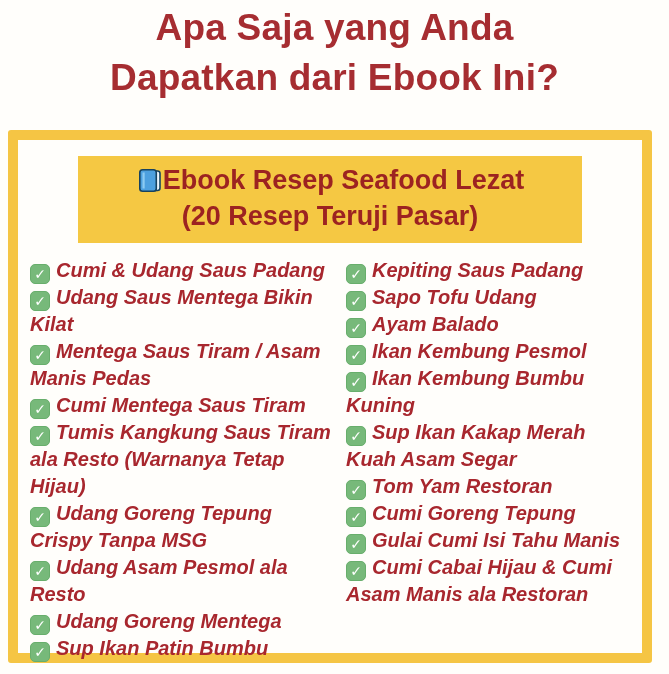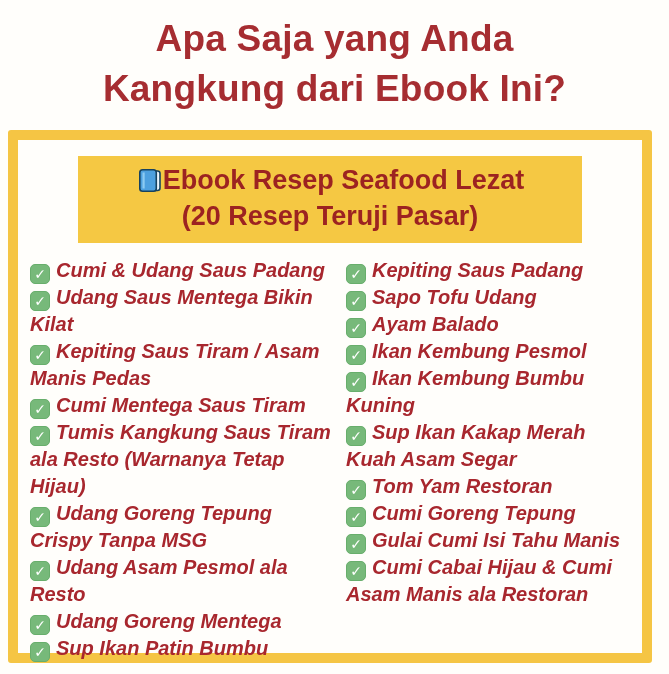--- a/index.html
+++ b/index.html
@@ -5,21 +5,21 @@
   * { margin: 0; padding: 0; box-sizing: border-box; }
   html, body { width: 669px; height: 674px; }
   body {
     font-family: "Liberation Sans", "DejaVu Sans", sans-serif;
     background: #fffefb;
     overflow: hidden;
   }
   .page { width: 669px; height: 674px; position: relative; }
 
   .title {
-    padding-top: 14px;
+    padding-top: 3px;
     text-align: center;
     font-size: 37px;
     font-weight: 700;
     line-height: 1.35;
     color: #a62d31;
     letter-spacing: 0.2px;
   }
 
   .box {
     position: absolute;
@@ -69,21 +69,21 @@
     text-align: center;
     vertical-align: -2px;
     margin-right: 6px;
   }
 </style>
 </head>
 <body>
 
 <div class="page">
 
-  <h1 class="title"><span>Apa Saja yang Anda</span><br><span>Kangkung dari Ebook Ini?</span></h1>
+  <h1 class="title"><span>Apa Saja yang Anda</span><br><span>Dapatkan dari Ebook Ini?</span></h1>
 
   <div class="box">
 
     <div class="band">
       <div class="band-line1">
         <span class="book-icon">
           <svg width="27" height="27" viewBox="0 0 27 27" aria-hidden="true">
             <rect x="8" y="4" width="16" height="19.5" rx="2.5" fill="#e9f5fe" stroke="#17425f" stroke-width="1.6"></rect>
             <rect x="3.8" y="2.8" width="16.5" height="21.5" rx="2.8" fill="#4da0df" stroke="#17425f" stroke-width="1.6"></rect>
             <line x1="7.6" y1="5.5" x2="7.6" y2="21.5" stroke="#8ccbf2" stroke-width="2.2"></line>
@@ -91,21 +91,21 @@
         </span>
         <span>Ebook Resep Seafood Lezat</span>
       </div>
       <div>(20 Resep Teruji Pasar)</div>
     </div>
 
     <div class="cols">
       <div class="col col-left">
           <div class="item"><span class="chk">✓</span><span>Cumi &amp; Udang Saus Padang</span></div>
           <div class="item"><span class="chk">✓</span><span>Udang Saus Mentega Bikin Kilat</span></div>
-          <div class="item"><span class="chk">✓</span><span>Kepiting Saus Tiram / Asam Manis Pedas</span></div>
+          <div class="item"><span class="chk">✓</span><span>Mentega Saus Tiram / Asam Manis Pedas</span></div>
           <div class="item"><span class="chk">✓</span><span>Cumi Mentega Saus Tiram</span></div>
           <div class="item"><span class="chk">✓</span><span>Tumis Kangkung Saus Tiram ala Resto (Warnanya Tetap Hijau)</span></div>
           <div class="item"><span class="chk">✓</span><span>Udang Goreng Tepung Crispy Tanpa MSG</span></div>
           <div class="item"><span class="chk">✓</span><span>Udang Asam Pesmol ala Resto</span></div>
           <div class="item"><span class="chk">✓</span><span>Udang Goreng Mentega</span></div>
           <div class="item"><span class="chk">✓</span><span>Sup Ikan Patin Bumbu</span></div>
         </div>
       <div class="col col-right">
           <div class="item"><span class="chk">✓</span><span>Kepiting Saus Padang</span></div>
           <div class="item"><span class="chk">✓</span><span>Sapo Tofu Udang</span></div>

